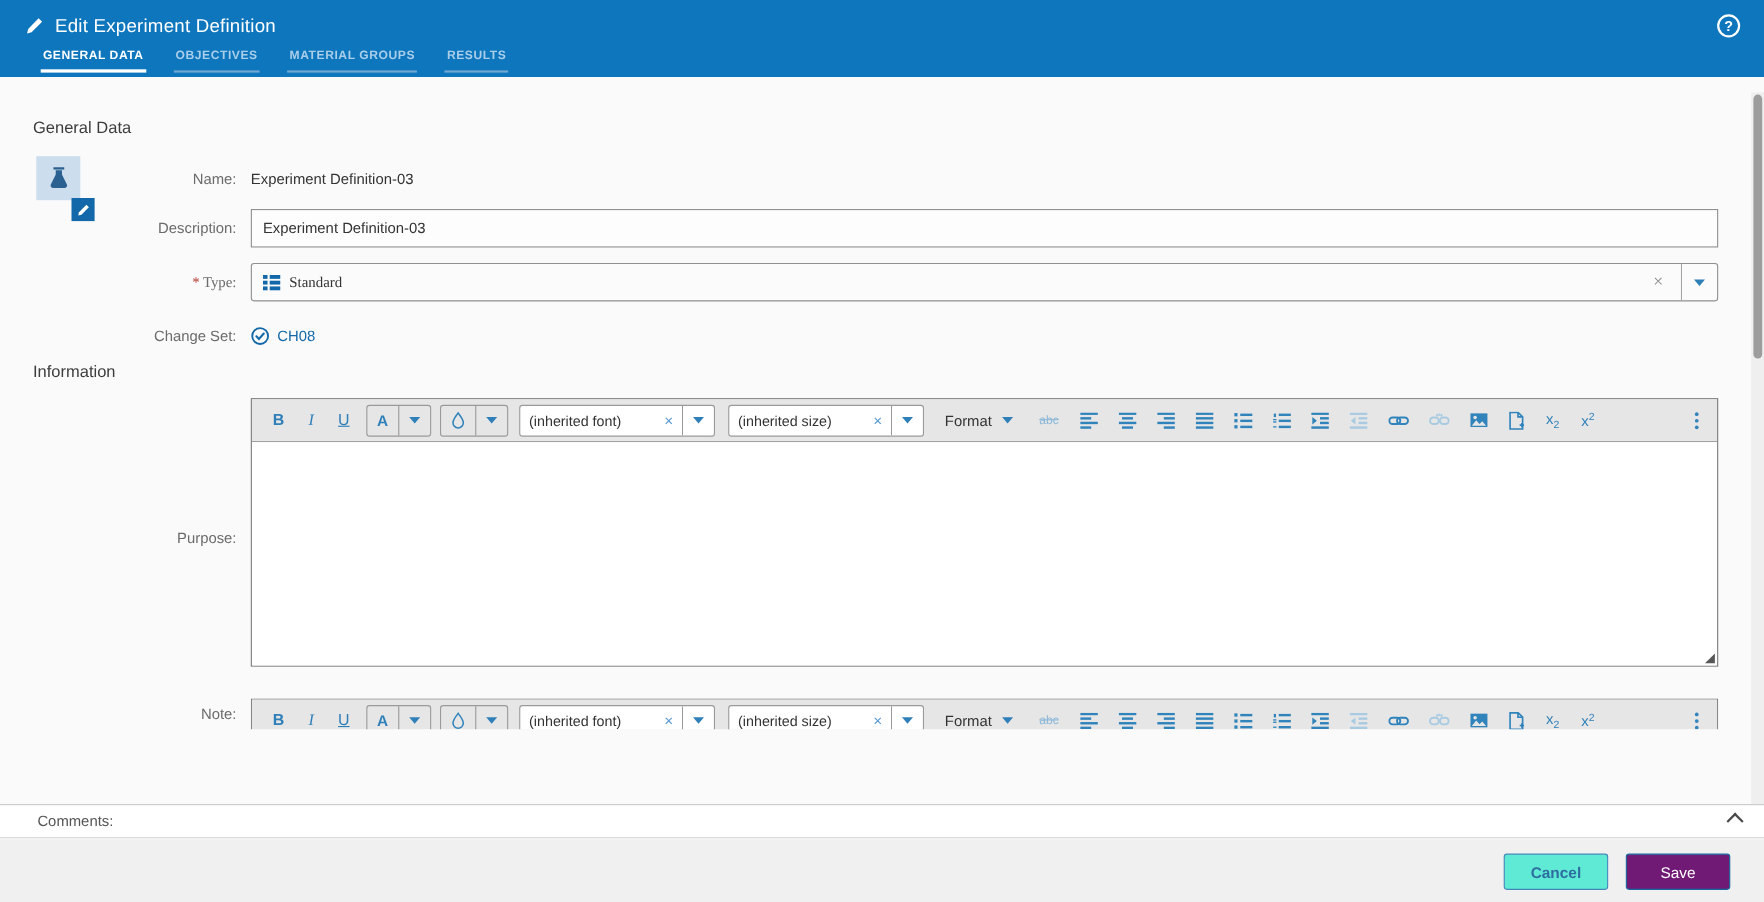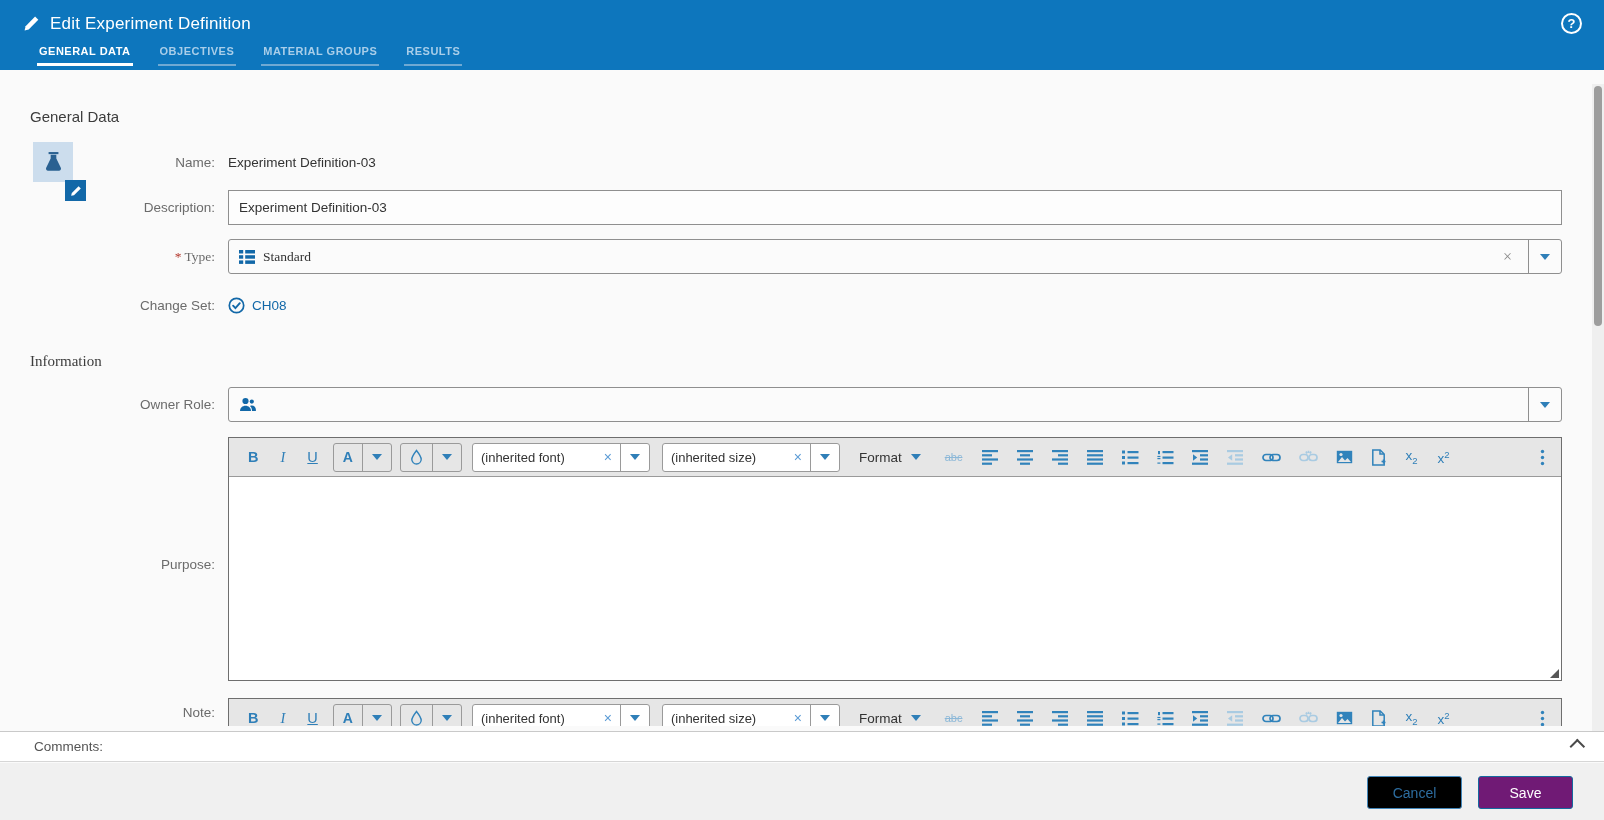--- a/index.html
+++ b/index.html
@@ -14,39 +14,39 @@
   .help { margin-left:auto; width:21px; height:21px; border:2px solid #fff; border-radius:50%;
           color:#fff; font-size:13px; font-weight:700; display:flex; align-items:center; justify-content:center; cursor:pointer; }
   .tabs { display:flex; padding-left:37px; margin-top:11px; }
   .tab { font-size:11px; font-weight:600; letter-spacing:.5px; color:#a9cee9;
          padding:0 2px 7px 2px; border-bottom:2px solid #6fa9d3; margin-right:25px; cursor:pointer; }
   .tab.active { color:#fff; border-bottom:3px solid #fff; padding-bottom:6px; }
 
   
   .content { position:absolute; top:84px; left:0; right:12px; bottom:0; background:#fafafa; overflow:hidden; }
   h2.section { font-size:15px; font-weight:400; color:#3c3c3c; margin:24px 0 0 30px; }
-  h2.info { margin-top:39px;font-family:Liberation Serif, serif; }
+  h2.info { margin-top:16px; }
 
   .entity { position:absolute; left:33px; top:58px; width:40px; height:40px; background:#ccdded;
             display:flex; align-items:center; justify-content:center; }
   .badge { position:absolute; left:32px; top:38px; width:21px; height:21px; background:#1268a8;
            display:flex; align-items:center; justify-content:center; cursor:pointer; }
 
   .row { display:flex; align-items:center; padding-right:30px; }
   .lbl { width:228px; min-width:228px; text-align:right; color:#6b6b6b; font-size:13.5px; padding-right:13px; }
   .req { color:#b3362b; margin-right:3px; }
   .val { color:#333; font-size:13.5px; }
   .row-name { margin-top:28px; height:18px; }
   .row-desc { margin-top:19px; }
   .row-type { margin-top:14px;font-family:Liberation Serif, serif; }
   .row-cs   { margin-top:22px; height:18px; }
   .row-owner{ margin-top:17px; }
   .row-purpose { margin-top:15px; align-items:center; }
   .row-purpose .lbl { padding-top:10px; }
-  .row-note { margin-top:17px; align-items:flex-start; }
+  .row-note { margin-top:29px; align-items:flex-start; }
   .row-note .lbl { padding-top:7px; }
 
   .text-input { flex:1; height:35px; border:1px solid #8f8f8f; background:#fdfdfd; color:#333;
                 font-size:13.5px; font-family:"Liberation Sans",sans-serif; padding:0 10px; outline:none; }
 
   .combo { flex:1; height:35px; border:1px solid #8f8f8f; border-radius:3px; background:#fbfbfb;
            display:flex; align-items:stretch; cursor:pointer; }
   .combo-body { flex:1; display:flex; align-items:center; padding:0 10px; gap:8px; }
   .combo-x { margin-left:auto; color:#8a8a8a; font-size:16px; padding:0 6px; align-self:center; cursor:pointer; }
   .combo-dd { width:33px; border-left:1px solid #8f8f8f; display:flex; align-items:center; justify-content:center;
@@ -98,21 +98,21 @@
   .comments { position:absolute; left:0; right:0; top:731px; height:31px; background:#fff; z-index:5;
               border-top:1px solid #c9c9c9; border-bottom:1px solid #d6d6d6;
               display:flex; align-items:center; padding:0 24px 0 34px; }
   .comments .clabel { color:#555; font-size:13.5px;text-align:center; }
   .chev { margin-left:auto; width:11px; height:11px; border-top:2px solid #4a4a4a; border-right:2px solid #4a4a4a;
           transform:rotate(-45deg) translate(2px,2px); cursor:pointer; }
   .footer { position:absolute; left:0; right:0; top:763px; bottom:0; background:#f0f0f0; z-index:4;
             display:flex; justify-content:flex-end; align-items:flex-start; padding:13px 31px 0 0; gap:16px; }
   .btn { height:33px; width:95px; border-radius:3px; font-size:14px; display:flex; align-items:center;
          justify-content:center; cursor:pointer; font-family:"Liberation Sans",sans-serif; }
-  .btn-cancel { background:#000000; border:1px solid #4387ba; color:#2d6da0; }
+  .btn-cancel { background:#5eead4; border:1px solid #4387ba; color:#2d6da0;font-weight:bold; }
   .btn-save { background:#701a75; border:1px solid #14699f; color:#fff; }
 </style>
 </head>
 <body>
 
 <div class="header">
   <div class="title-row">
     <span class="pencil-wrap">
       <svg width="17" height="17" viewBox="0 0 17 17">
           <path fill="#fff" d="M12.1 1.6l3.2 3.2-9.6 9.6-4.1 1 1-4.1z"></path>
@@ -181,39 +181,20 @@
     <span class="lbl">Change Set:</span>
     <svg width="17" height="17" viewBox="0 0 17 17">
       <circle cx="8.5" cy="8.5" r="7.2" fill="none" stroke="#1268a8" stroke-width="1.7"></circle>
       <path d="M5.1 8.7l2.3 2.4 4.4-4.9" fill="none" stroke="#1268a8" stroke-width="1.9" stroke-linecap="round"></path>
     </svg>
     <a class="link">CH08</a>
   </div>
 
   <h2 class="section info">Information</h2>
 
-  <div class="row row-owner">
-    <span class="lbl">Owner Role:</span>
-    <div class="combo">
-      <div class="combo-body">
-        <svg width="17" height="16" viewBox="0 0 17 16">
-          <g fill="#1268a8">
-            <circle cx="6.5" cy="4" r="3.1"></circle>
-            <path d="M1 14c0-3.2 2.4-5.3 5.5-5.3S12 10.8 12 14z"></path>
-            <circle cx="12.8" cy="4.6" r="2.1"></circle>
-            <path d="M13 14c0-2.3-.7-4-2-5 .6-.3 1.2-.4 1.9-.4 2.3 0 4 1.7 4 4.1V14z"></path>
-          </g>
-        </svg>
-        <span class="val"></span>
-      </div>
-      <div class="combo-dd">
-        <span class="caret"></span>
-      </div>
-    </div>
-  </div>
 
   <div class="row row-purpose">
     <span class="lbl">Purpose:</span>
     <div class="rte">
       <div class="rte-toolbar">
         <button class="tbtn b">B</button>
         <button class="tbtn i">I</button>
         <button class="tbtn u">U</button>
         <div class="split">
           <span class="seg">A</span>

